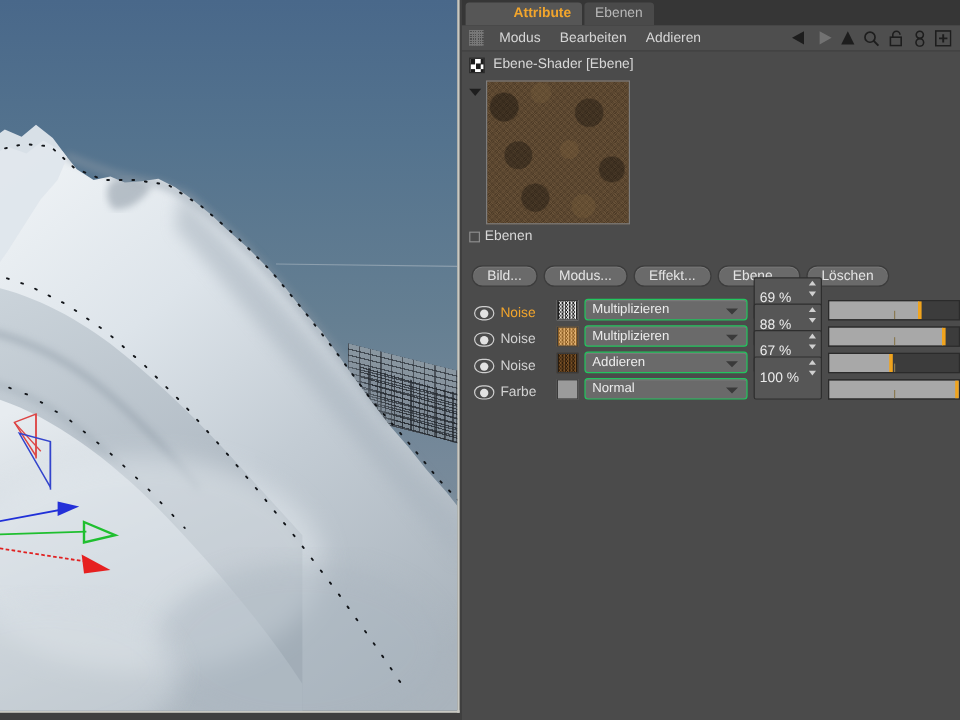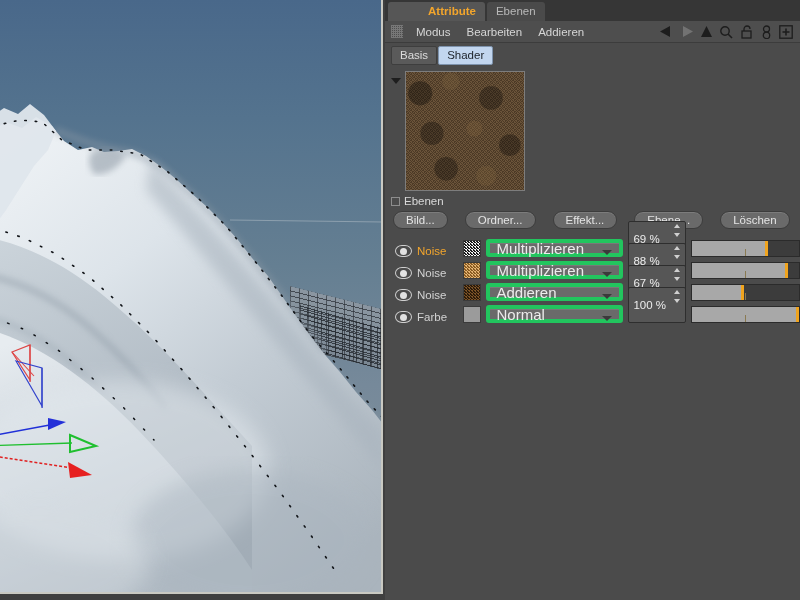--- a/index.html
+++ b/index.html
@@ -135,21 +135,21 @@
     margin-top: 6px; height: 19px; background: #3a3a3a;
     display:flex; align-items:center; padding-left: 6px;
   }
   .sectionbar span { font-size: 11.5px; font-weight: bold; color: #e2e2e2; }
 
   .chkrow { display:flex; align-items:center; padding: 4px 0 3px 6px; }
   .chk { width: 9px; height: 9px; border: 1px solid #8d8d8d; background: #4b4b4b; margin-right: 4px; }
   .chkrow label { font-size: 11.5px; color: #d8d8d8; }
 
   
-  .btnrow { display: flex; gap: 17px; padding: 1px 0 6px 8px; }
+  .btnrow { display: flex; gap: 5px; padding: 1px 0 6px 8px; margin-top: 14px; }
   .pill {
     font-size: 11.5px; color: #e4e4e4; background: #6a6a6a;
     border: 1px solid #3c3c3c; border-radius: 9px; padding: 2px 12px;
     cursor: default; white-space: nowrap;
     box-shadow: inset 0 1px 0 rgba(255,255,255,.12);
   }
 
   
   .layers { padding-left: 10px; }
   .lrow { display:flex; align-items:flex-end; height: 22px; gap: 5px; }
@@ -175,23 +175,23 @@
     background-size: 3px 3px;
   }
   .th-brown {
     background-color:#4c3219;
     background-image: repeating-conic-gradient(from 0deg at 50% 50%, #2a1a0a 0deg 4deg, #7b5226 4deg 8deg);
     background-size: 3px 3px;
   }
   .th-gray { background: #9b9b9b; }
 
   .selbox {
-    width: 144px; height: 18px; background: #6a6a6a; border: 4px solid #22c55e;
+    width: 144px; height: 18px; background: #6a6a6a; border: 1px solid #22c55e;
     border-radius: 3px; display: flex; align-items: center; padding: 0 6px;
-    font-size: 15px; color: #ececec; position: relative; cursor: default;
+    font-size: 11px; color: #ececec; position: relative; cursor: default;
     box-shadow: inset 0 1px 0 rgba(255,255,255,.10);
   }
   .selbox .carret {
     position:absolute; right: 7px; top: 7px;
     width:0;height:0;border-left:5px solid transparent;border-right:5px solid transparent;
     border-top:5px solid #3a3a3a;
   }
   .numbox {
     width: 60px; height: 36px; background: #565656; border: 1px solid #2e2e2e;
     border-radius: 2px; display:flex; align-items:center; padding: 0 4px;
@@ -376,40 +376,40 @@
       </div>
       <div class="ticon">
         <svg width="14" height="14" viewBox="0 0 14 14">
           <rect x="0.8" y="0.8" width="12.4" height="12.4" fill="none" stroke="#1d1d1d" stroke-width="1.3"></rect>
           <line x1="7" y1="3.5" x2="7" y2="10.5" stroke="#1d1d1d" stroke-width="1.6"></line>
           <line x1="3.5" y1="7" x2="10.5" y2="7" stroke="#1d1d1d" stroke-width="1.6"></line>
         </svg>
       </div>
     </div>
 
-
-    <div class="subtabs">
-      <div class="subtab">Basis</div>
-      <div class="subtab sel">Shader</div>
-    </div>
+    <div class="objhdr">
+      <div class="checkicon"></div>
+      <div class="objtitle">Ebene-Shader [Ebene]</div>
+    </div>
+
 
     <div class="previewrow">
       <div class="tri"></div>
       <div class="preview"></div>
     </div>
 
 
     <div class="chkrow">
       <div class="chk"></div>
       <label>Ebenen</label>
     </div>
 
     <div class="btnrow">
       <div class="pill">Bild...</div>
-      <div class="pill">Ordner...</div>
+      <div class="pill">Modus...</div>
       <div class="pill">Effekt...</div>
       <div class="pill">Ebene...</div>
       <div class="pill">Löschen</div>
     </div>
 
     <div class="layers">
 
       <div class="lrow">
         <div class="eye"></div>
         <div class="lname hl">Noise</div>

